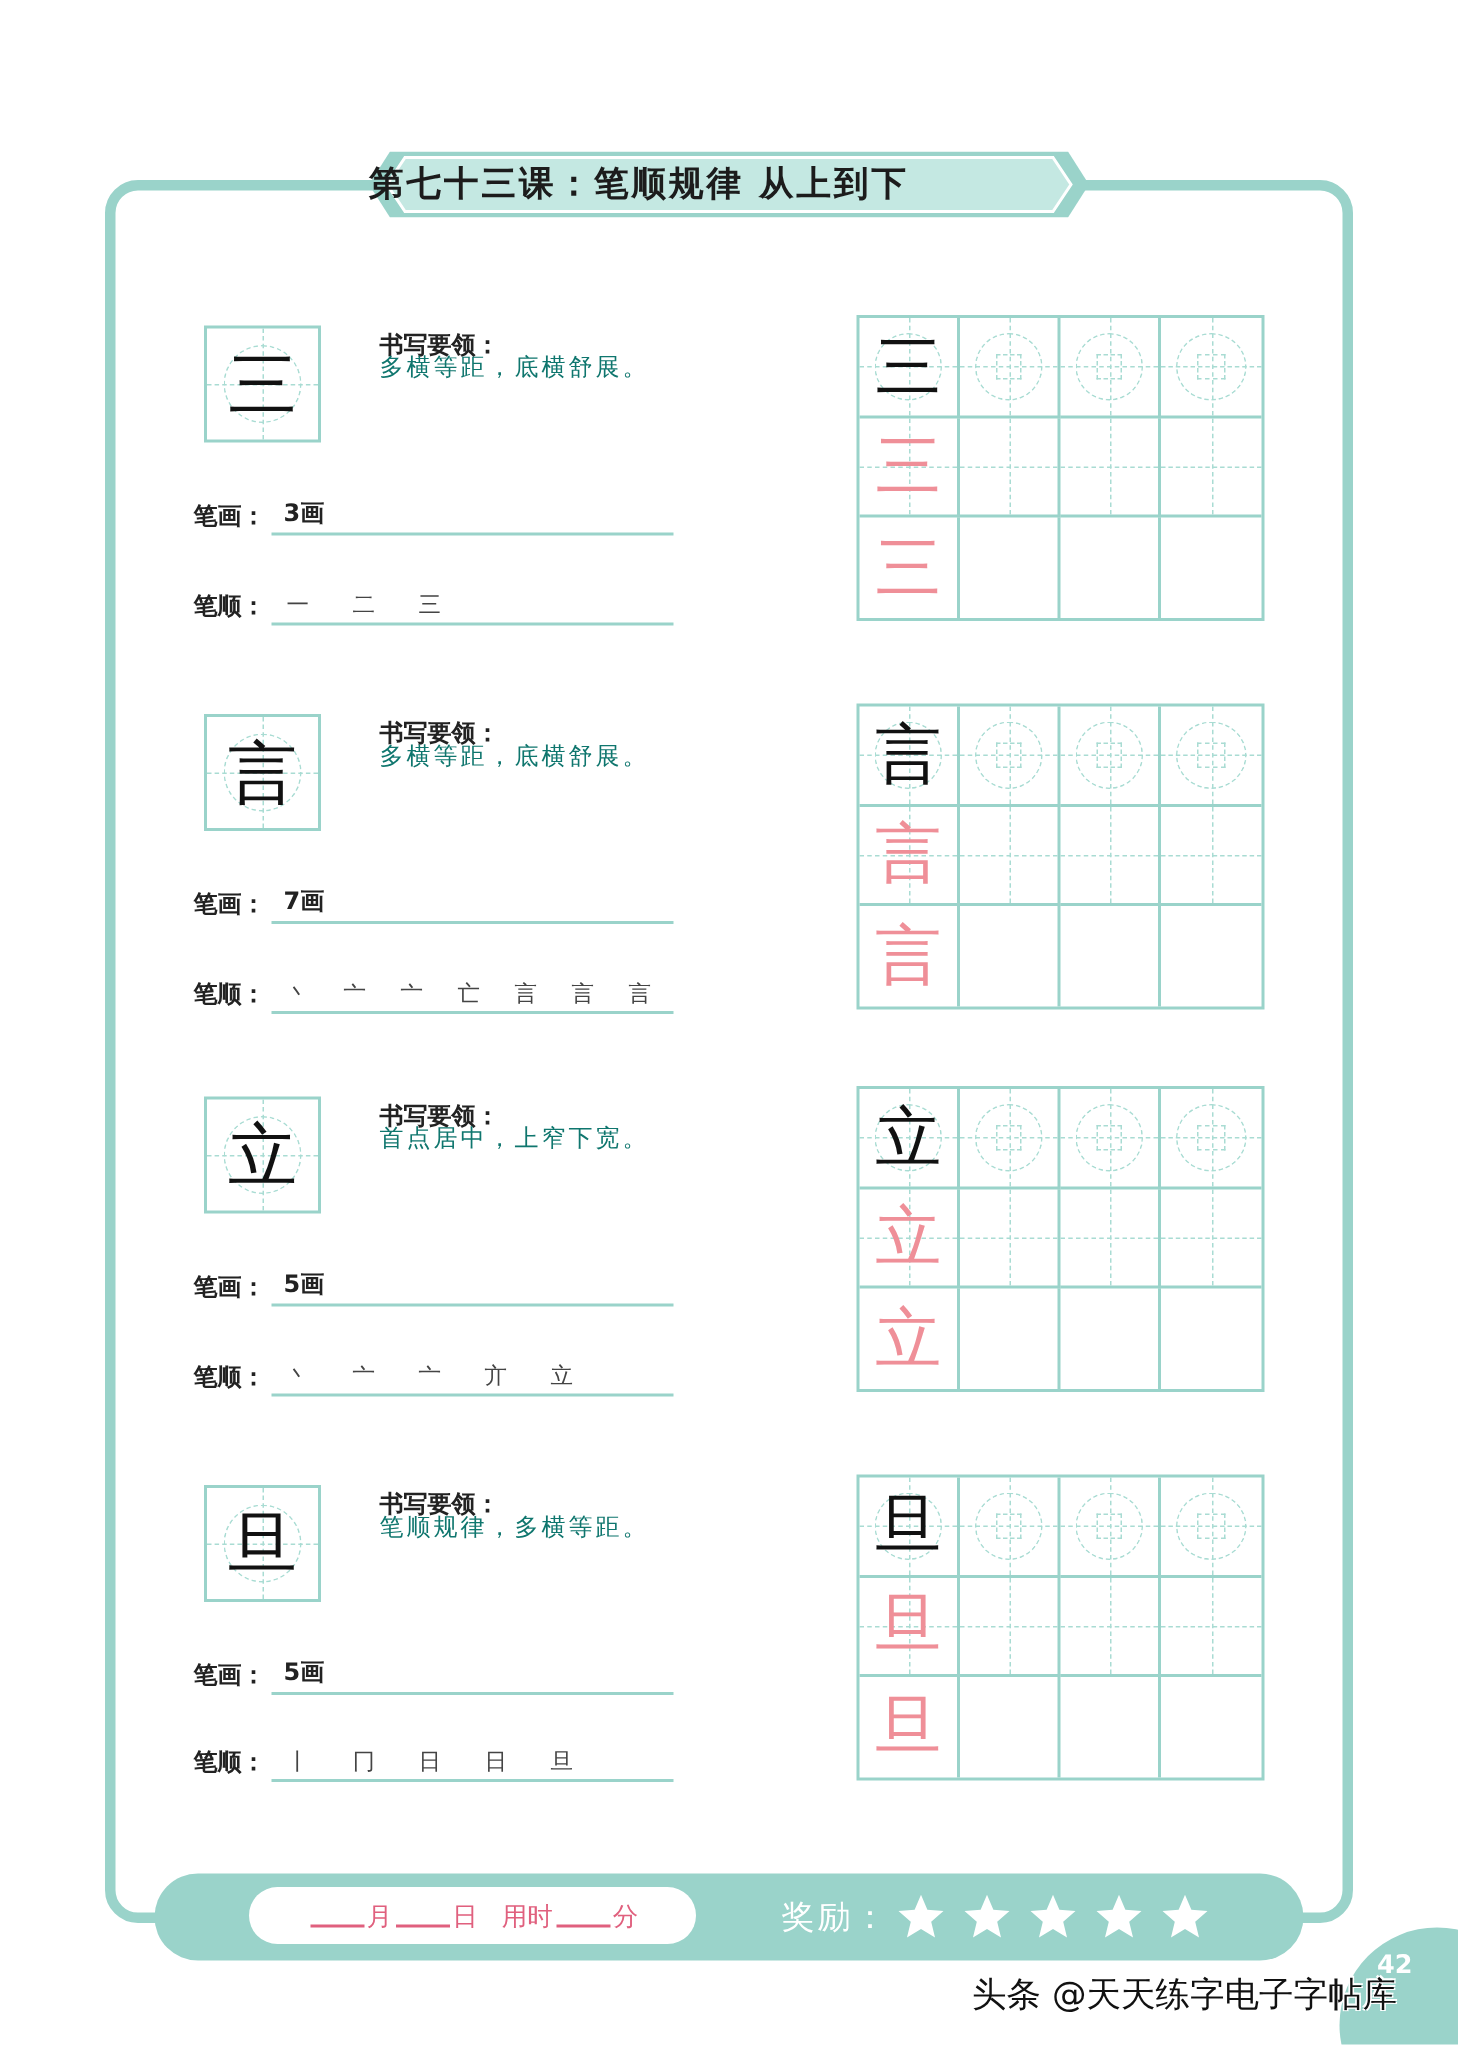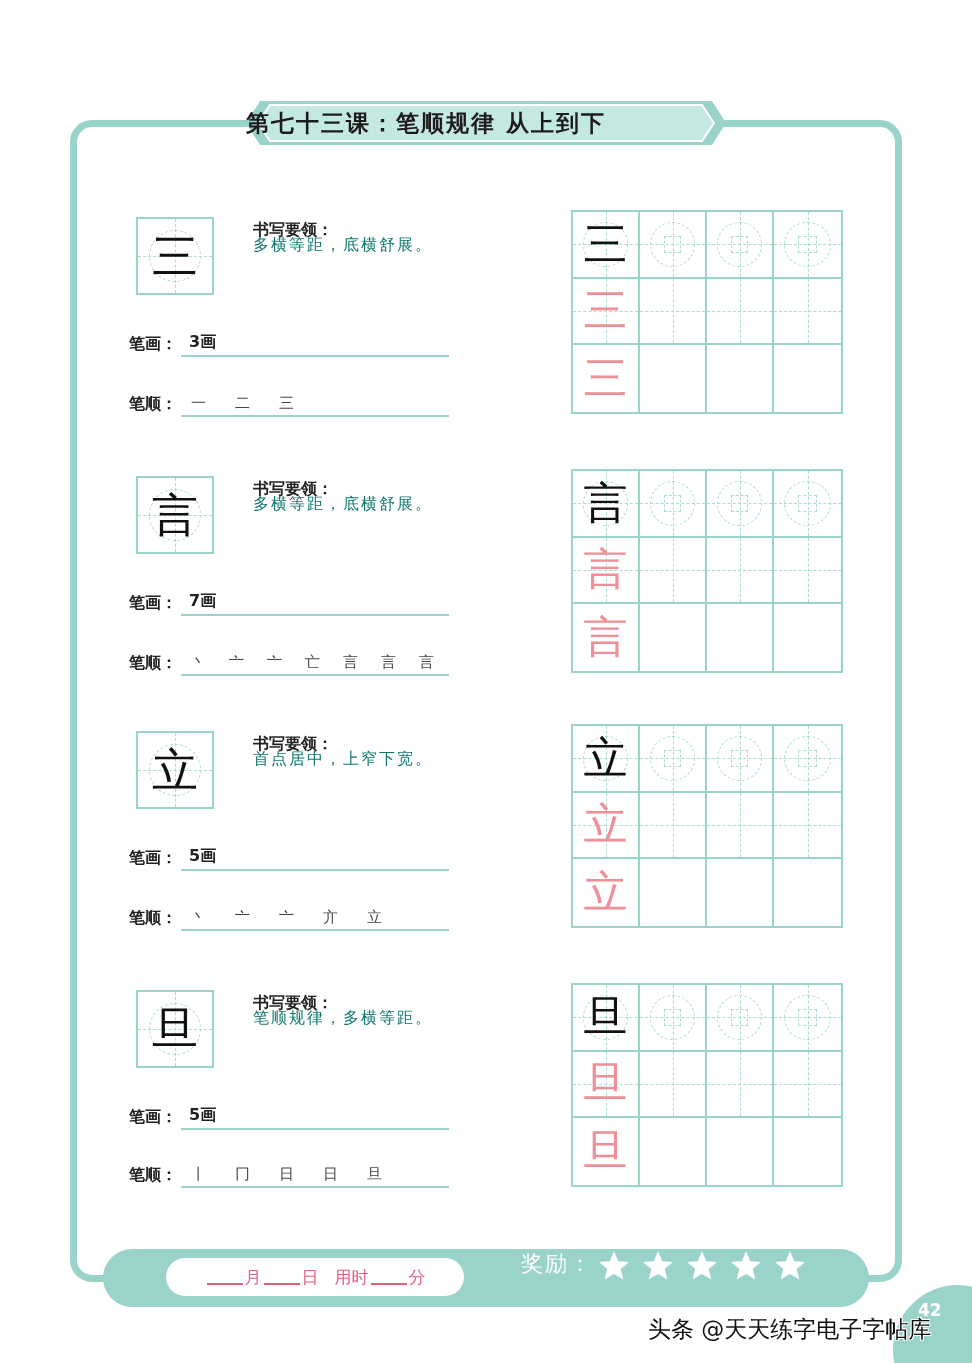--- a/index.html
+++ b/index.html
@@ -72,21 +72,21 @@
     position: absolute; left: 103px; top: 1249px; width: 766px; height: 58px;
     background: #9ad3ca; border-radius: 29px;
   }
   .date-pill {
     position: absolute; left: 63px; top: 9px; width: 298px; height: 38px;
     background: #fff; border-radius: 19px; display: flex; align-items: center; justify-content: center;
     font-size: 17px; color: #e0607e;
   }
   .date-pill .blank { display: inline-block; width: 36px; border-bottom: 2px solid #e0607e; margin: 0 2px; height: 16px; }
   .date-pill .gap { display: inline-block; width: 16px; }
-  .reward { position: absolute; left: 418px; top: 0; height: 58px; display: flex; }
+  .reward { position: absolute; left: 418px; top: 0; height: 58px; display: flex; align-items: center; }
   .reward-label { font-size: 22px; color: #ffffff; letter-spacing: 2px; margin-right: 4px; }
   .star { width: 34px; height: 34px; margin-right: 10px; }
 
   .page-circle {
     position: absolute; left: 893px; top: 1285px; width: 130px; height: 130px;
     background: #9ad3ca; border-radius: 50%;
   }
   .page-number {
     position: absolute; left: 918px; top: 1300px; font-size: 17px; font-weight: bold; color: #ffffff;
   }

